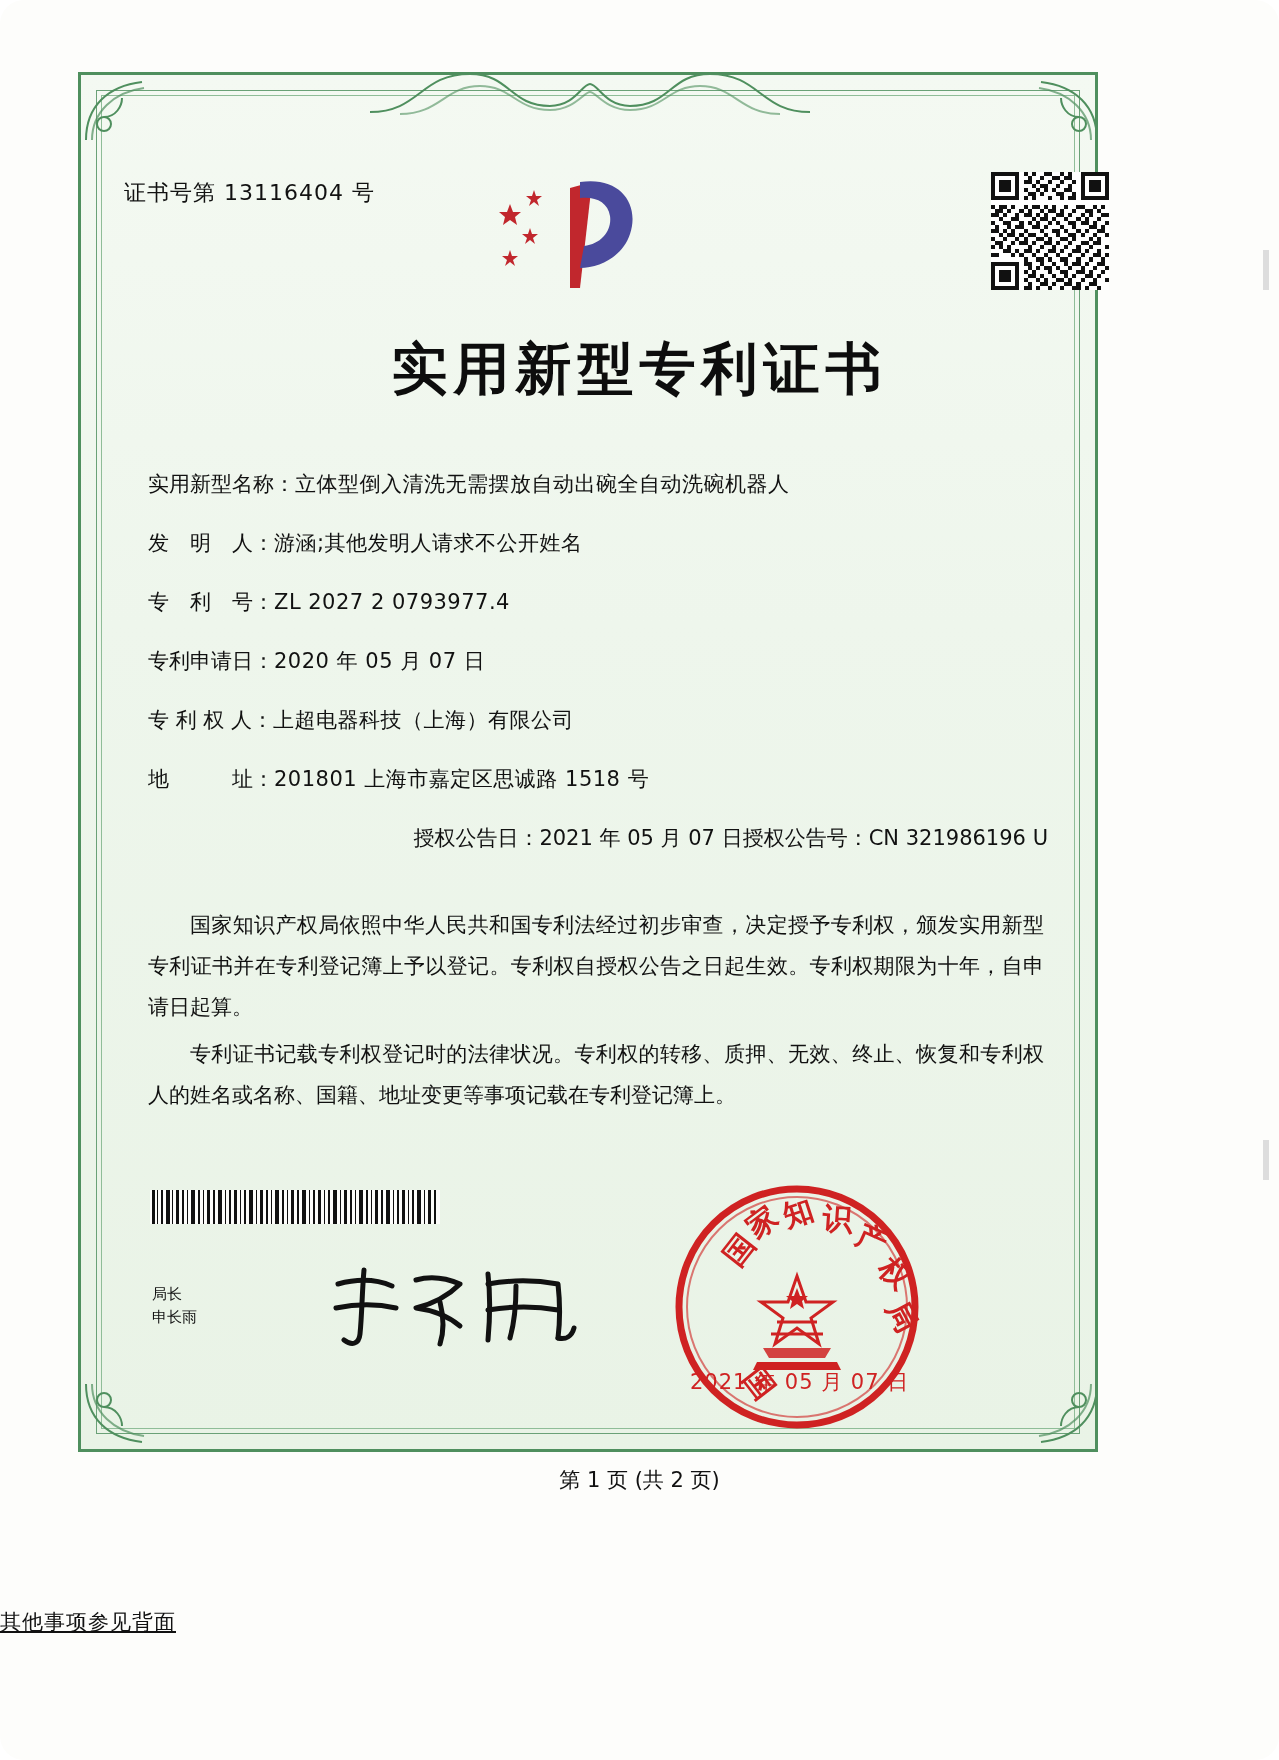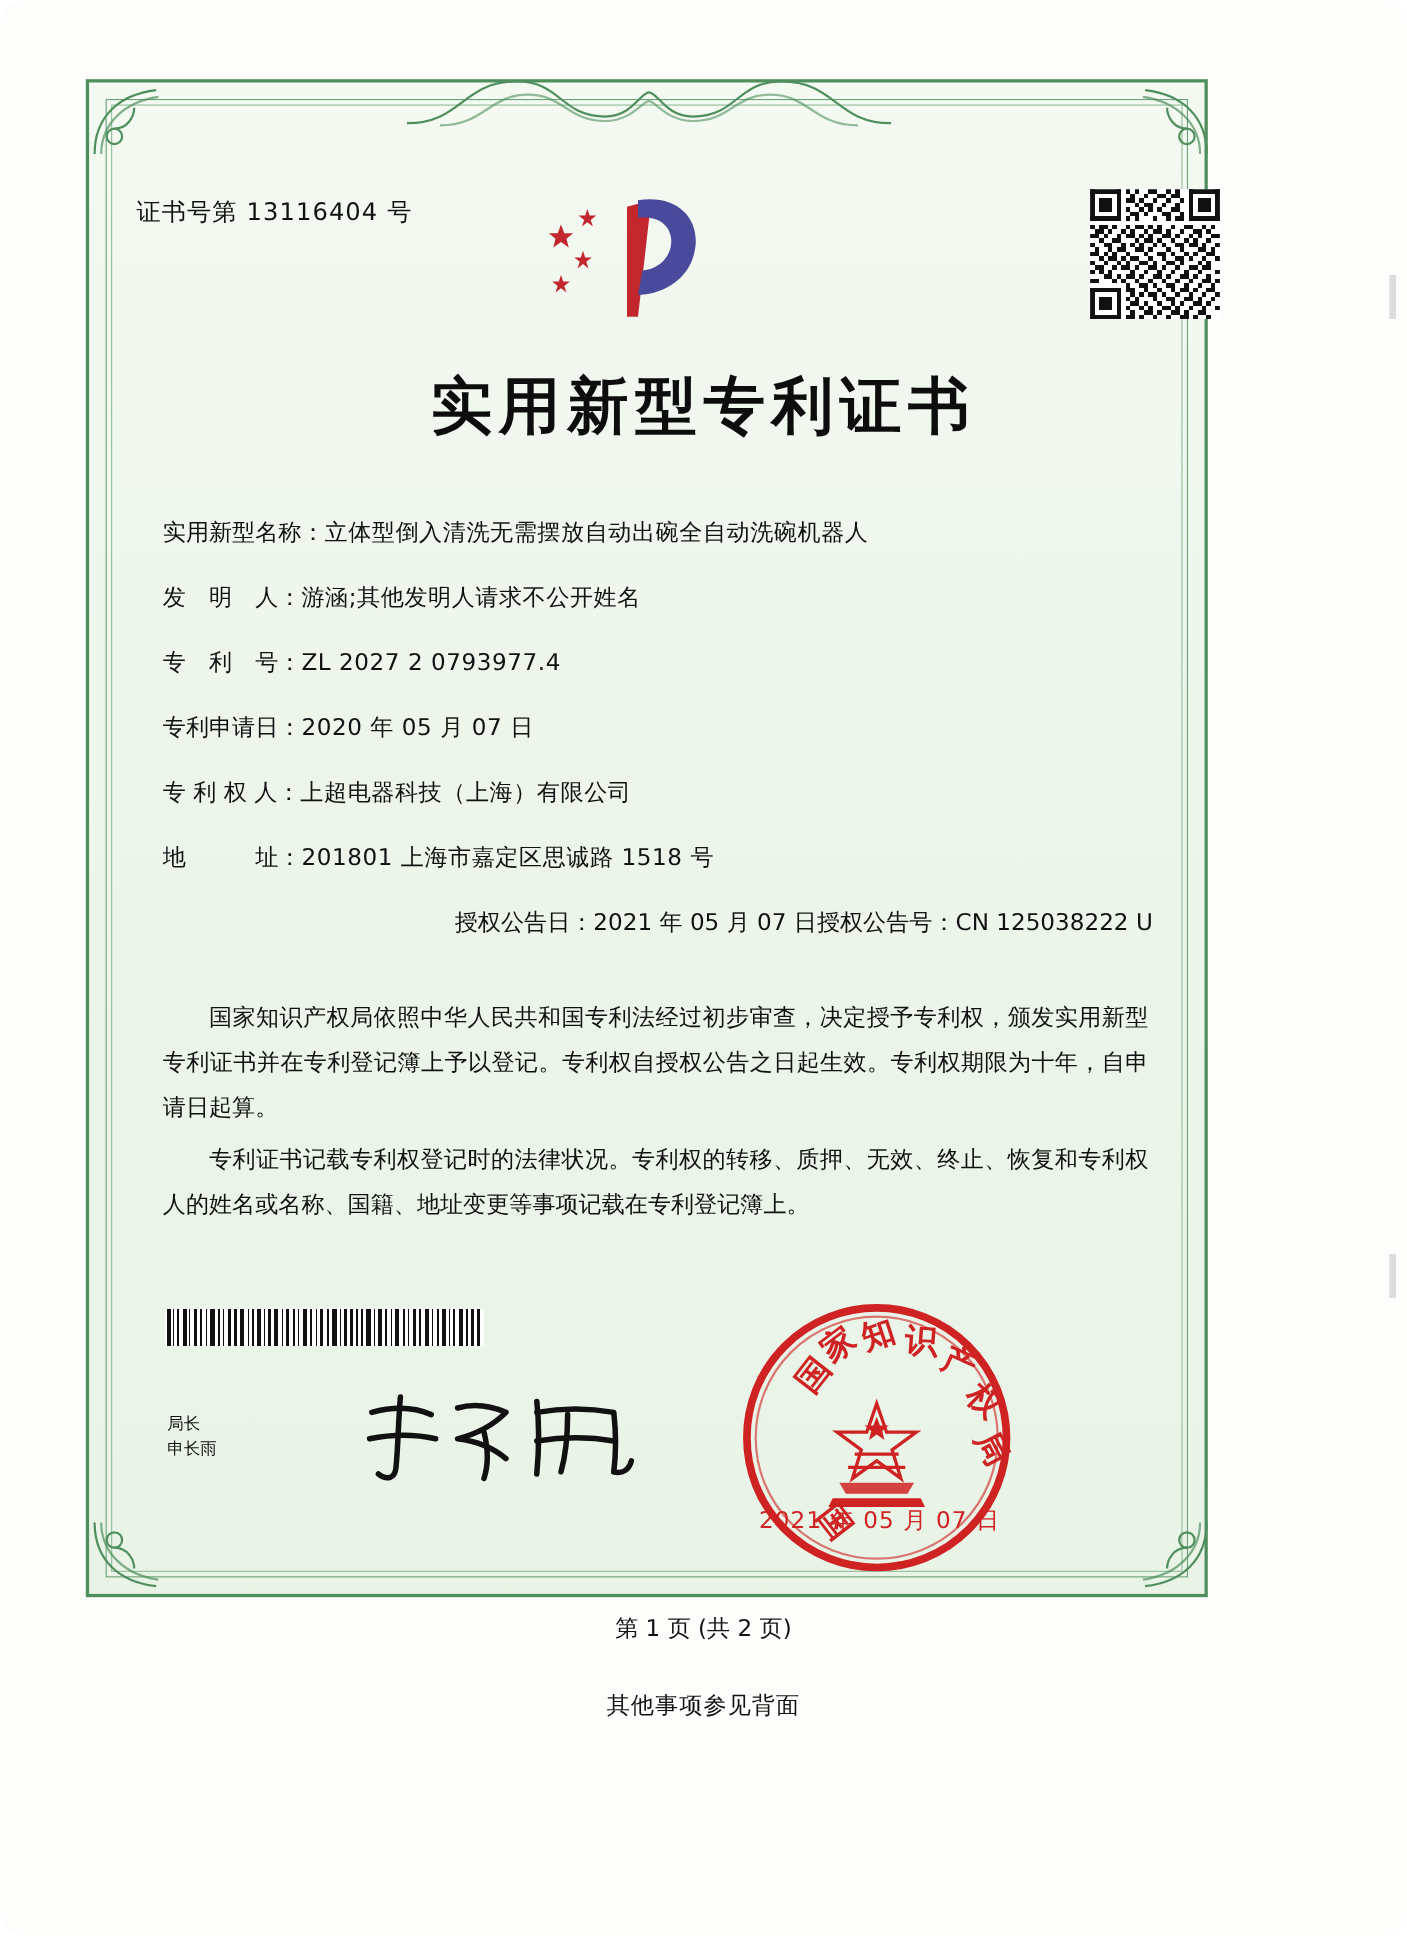--- a/index.html
+++ b/index.html
@@ -207,26 +207,26 @@
     left: 0; right: 0;
     top: 1466px;
     text-align: center;
     font-size: 21px;
     font-family: "DejaVu Sans", "Liberation Sans", sans-serif;
     color: #111;
   }
   .footnote {
     position: absolute;
     left: 0; right: 0;
-    top: 1536px;
-    text-align: center;
+    top: 1608px;
     font-size: 21px;
     font-family: "DejaVu Sans", "Liberation Sans", sans-serif;
     color: #111;
     letter-spacing: 1px;
+    text-decoration: underline;
   }
   .edge-mark {
     position: absolute;
     right: 10px;
     width: 6px;
     height: 40px;
     background: #ddd;
   }
 </style>
 </head>
@@ -559,21 +559,21 @@
     </div>
     <div class="field-row">
       <span class="field-label">地　　　址：</span>
       <span class="field-value">201801  上海市嘉定区思诚路 1518 号</span>
     </div>
     <div class="field-row split">
       <span class="field-label">授权公告日：</span>
       <span>2021 年 05 月 07 日</span>
       <span class="seg2">
         <span class="field-label">授权公告号：</span>
-        <span>CN 125038222 U</span>
+        <span>CN 321986196 U</span>
       </span>
     </div>
   </div>
 
   <div class="paras">
     <p>国家知识产权局依照中华人民共和国专利法经过初步审查，决定授予专利权，颁发实用新型专利证书并在专利登记簿上予以登记。专利权自授权公告之日起生效。专利权期限为十年，自申请日起算。</p>
     <p>专利证书记载专利权登记时的法律状况。专利权的转移、质押、无效、终止、恢复和专利权人的姓名或名称、国籍、地址变更等事项记载在专利登记簿上。</p>
   </div>
 
   <div class="barcode">

